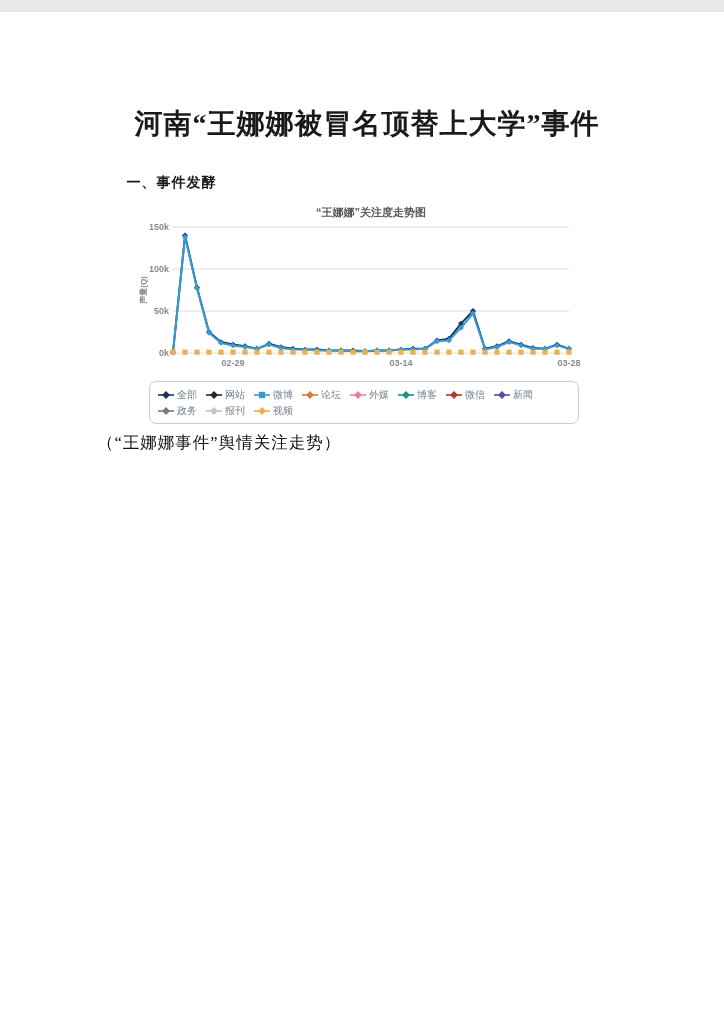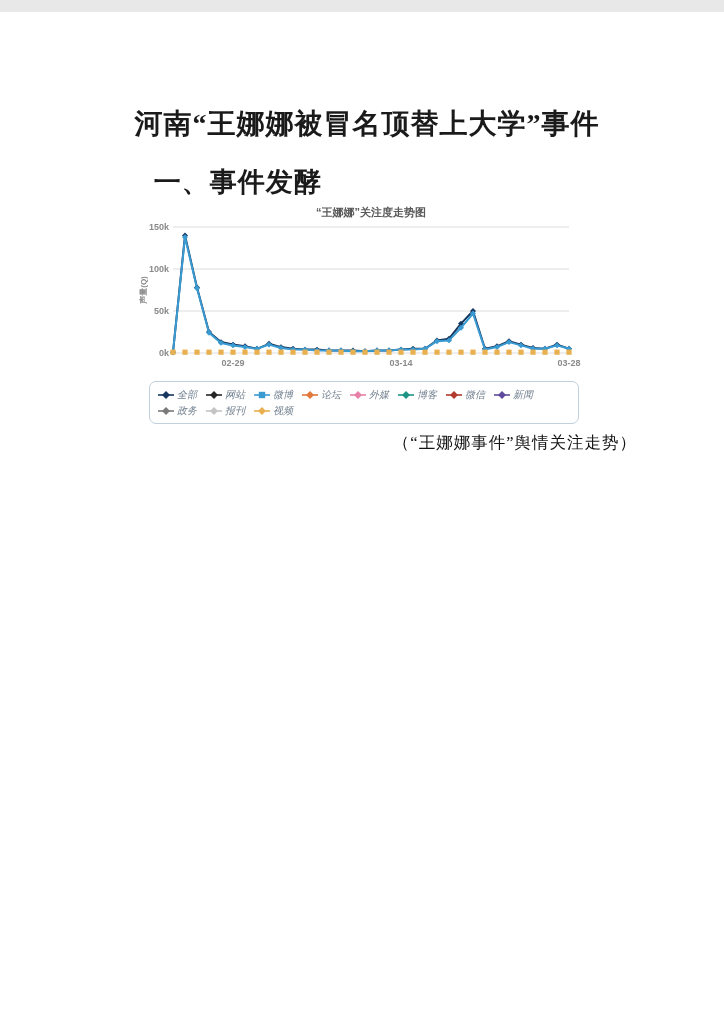--- a/index.html
+++ b/index.html
@@ -12,35 +12,34 @@
     text-align:center;font-size:28px;font-weight:bold;line-height:55px;
     letter-spacing:1px;margin:0 0 16px 0;
   }
   .doc-title .t-line{display:block;}
   .para{
     font-size:20px;line-height:38px;text-align:justify;margin:0;
     text-indent:2.2em;letter-spacing:2px;
   }
   .sec-heading{
     font-family:"Liberation Sans","DejaVu Sans",sans-serif;
-    font-size:27px;font-weight:700;line-height:30px;margin:12px 0 8px 0;
+    font-size:14px;font-weight:700;line-height:30px;margin:12px 0 8px 0;
     text-indent:2.1em;letter-spacing:1px;
   }
   figure.trend{margin:6px 0 0 0;}
   .chart-wrap{width:446px;margin-left:42px;font-weight:bold;}
   .legend-box{
     width:412px;margin:4px 0 0 52px;border:1px solid #c2cfdc;border-radius:7px;
     padding:5px 8px 4px 8px;display:flex;flex-wrap:wrap;align-items:center;
     font-family:"Liberation Sans","DejaVu Sans",sans-serif;
-    font-style:italic;
   }
   .legend-item{display:flex;align-items:center;margin:1px 9px 1px 0;}
   .legend-item span.lbl{font-size:10px;color:#72808f;margin-left:3px;letter-spacing:0;}
   figcaption{
-    text-align:right;font-size:16.5px;margin-top:8px;letter-spacing:1px;color:#141414;
+    text-align:left;font-size:16.5px;margin-top:8px;letter-spacing:1px;color:#141414;
   }
   .p-after-fig{margin-top:10px;}
 </style>
 </head>
 <body>
 
 <div class="page">
 
   <h1 class="doc-title">
     <span class="t-line">河南“王娜娜被冒名顶替上大学”事件</span>

